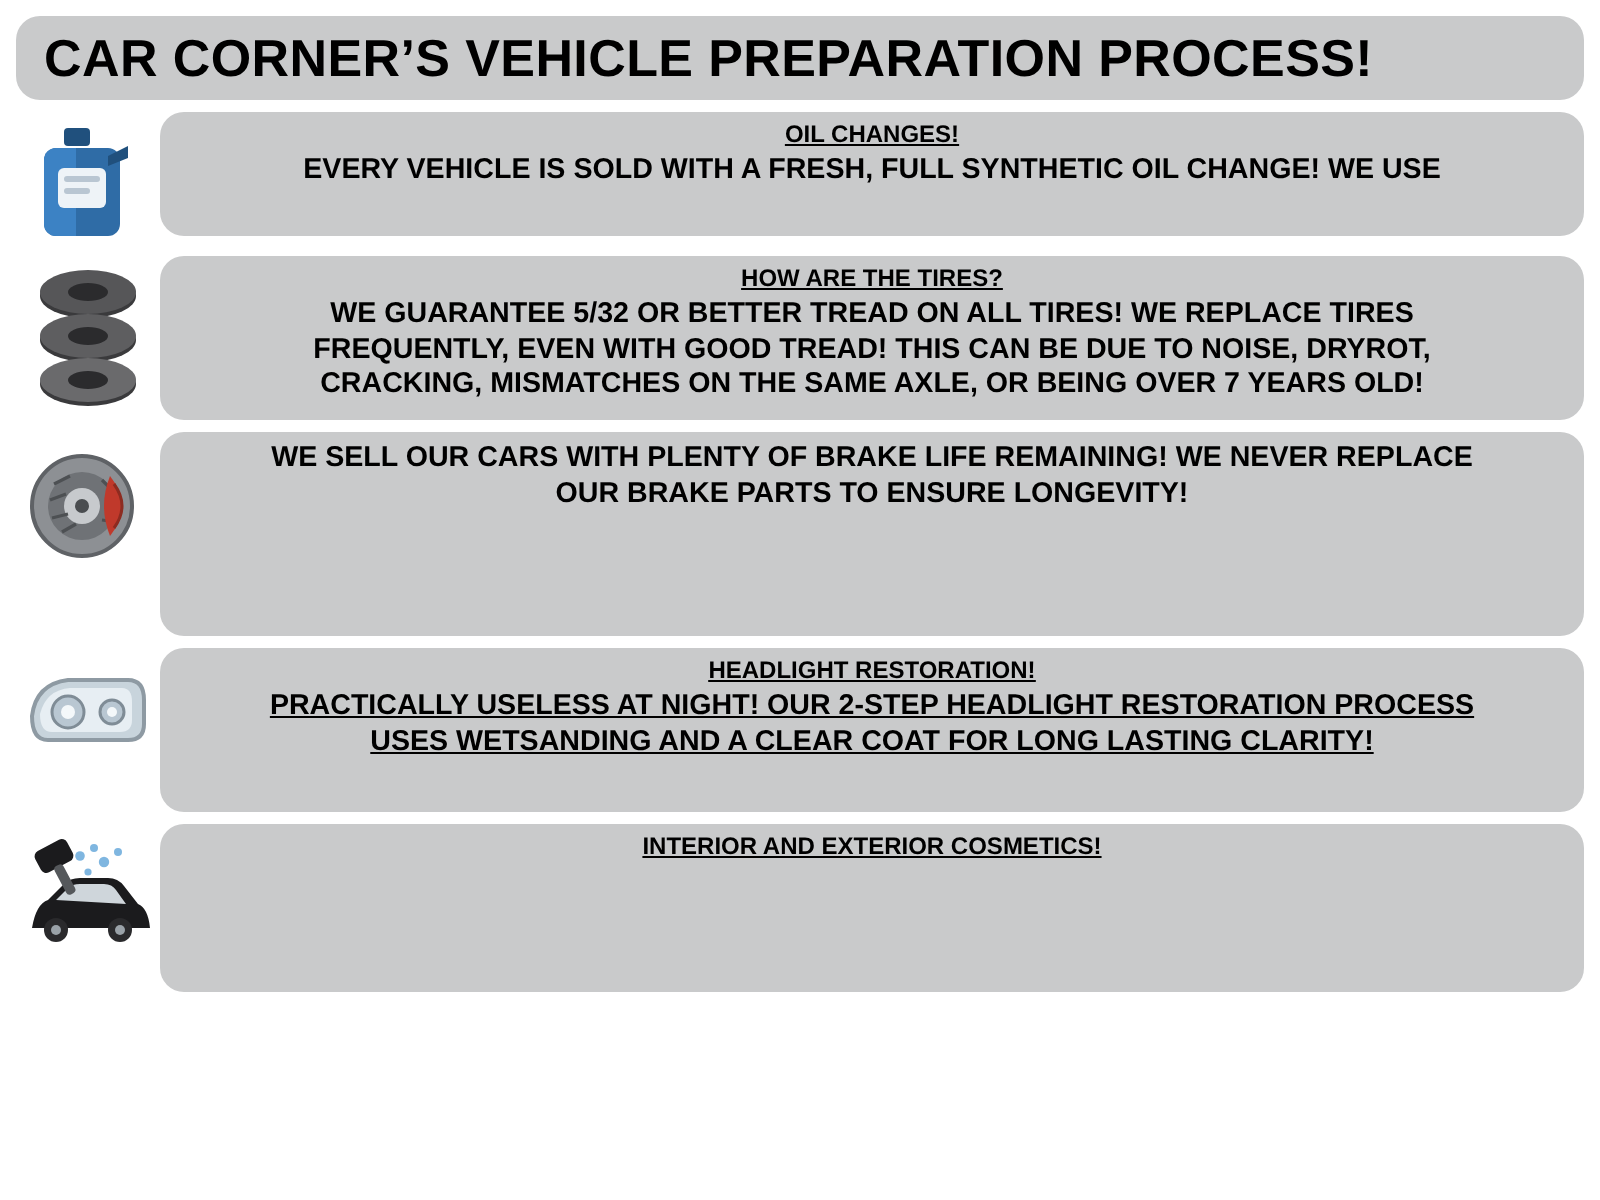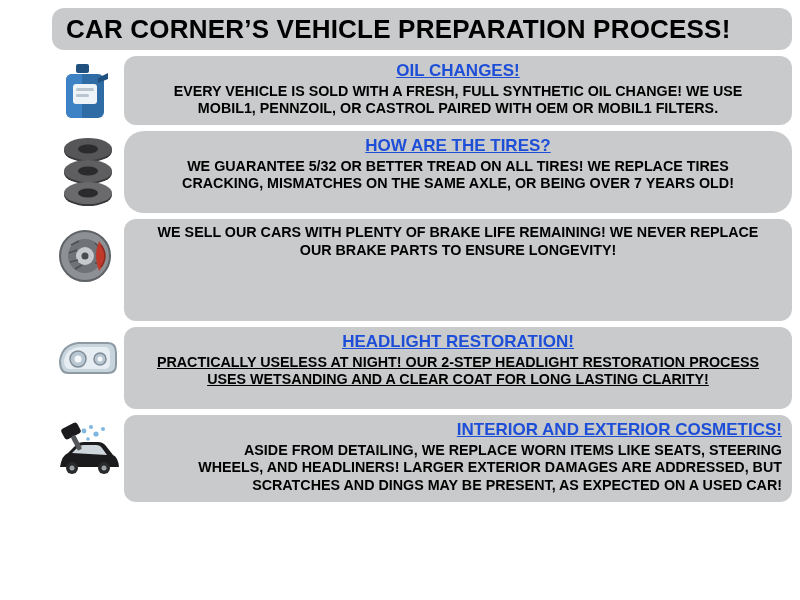--- a/index.html
+++ b/index.html
@@ -10,21 +10,20 @@
     height: 600px;
     background: #ffffff;
     font-family: "Liberation Sans", sans-serif;
   }
   #page {
     position: relative;
     width: 800px;
     height: 600px;
     background: #ffffff;
     overflow: hidden;
-    padding-left: 44px;
   }
 
   
   .title-bar {
     margin: 8px 8px 6px 8px;
     background: #c9cacb;
     border-radius: 12px;
     height: 42px;
     display: flex;
     align-items: center;
@@ -54,43 +53,43 @@
     padding-top: 4px;
   }
   .panel {
     flex: 1;
     background: #c9cacb;
     border-radius: 12px;
     padding: 5px 10px 7px 10px;
     text-align: center;
   }
   .panel-head {
-    font-size: 17px;
+    font-size: 12px;
     font-weight: bold;
-    color: #1d4ed8;
+    color: #000000;
     text-transform: uppercase;
     text-decoration: underline;
     line-height: 1.15;
     margin-bottom: 2px;
   }
   .panel-body {
     font-size: 14.3px;
     font-weight: bold;
     color: #000;
     text-transform: uppercase;
     line-height: 1.24;
   }
   .panel-body .u { }
 
   
   .s-oil .panel   { min-height: 62px; }
-  .s-tire .panel  { min-height: 82px; border-radius: 20px; }
+  .s-tire .panel  { min-height: 82px; }
   .s-brake .panel { min-height: 102px; }
   .s-head .panel  { min-height: 82px; text-decoration: underline; }
-  .s-cos .panel   { min-height: 84px; text-align: right; }
+  .s-cos .panel   { min-height: 84px; }
 
   svg { display: block; }
 </style>
 </head>
 <body>
 
 <div id="page">
 
   <div class="title-bar">
     <div class="title-text">CAR CORNER’S VEHICLE PREPARATION PROCESS!</div>
@@ -105,21 +104,20 @@
         <rect x="11" y="24" width="24" height="20" rx="3" fill="#eef3f7"></rect>
         <rect x="14" y="28" width="18" height="3" rx="1.5" fill="#b9c6d2"></rect>
         <rect x="14" y="34" width="13" height="3" rx="1.5" fill="#b9c6d2"></rect>
         <path d="M36 18 l10 -5 v6 l-10 4 z" fill="#20507d"></path>
       </svg>
     </div>
     <div class="panel">
       <div class="panel-head">OIL CHANGES!</div>
       <div class="panel-body">
         <div>EVERY VEHICLE IS SOLD WITH A FRESH, FULL SYNTHETIC OIL CHANGE! WE USE</div>
-        <div>MOBIL1, PENNZOIL, OR CASTROL PAIRED WITH OEM OR MOBIL1 FILTERS.</div>
       </div>
     </div>
   </div>
 
   <div class="section s-tire">
     <div class="icon-cell">
       <svg width="56" height="76" viewBox="0 0 56 76">
         <g>
           <ellipse cx="28" cy="16" rx="24" ry="11" fill="#3a3a3c"></ellipse>
           <ellipse cx="28" cy="14" rx="24" ry="11" fill="#565658"></ellipse>
@@ -130,20 +128,21 @@
           <ellipse cx="28" cy="60" rx="24" ry="11" fill="#3a3a3c"></ellipse>
           <ellipse cx="28" cy="58" rx="24" ry="11" fill="#6a6a6c"></ellipse>
           <ellipse cx="28" cy="58" rx="10" ry="4.5" fill="#2b2b2d"></ellipse>
         </g>
       </svg>
     </div>
     <div class="panel">
       <div class="panel-head">HOW ARE THE TIRES?</div>
       <div class="panel-body">
         <div>WE GUARANTEE <span class="u">5/32 OR BETTER</span> TREAD ON ALL TIRES! WE REPLACE TIRES</div>
+        <div>FREQUENTLY, EVEN WITH GOOD TREAD! THIS CAN BE DUE TO NOISE, DRYROT,</div>
         <div>CRACKING, MISMATCHES ON THE SAME AXLE, OR BEING OVER 7 YEARS OLD!</div>
       </div>
     </div>
   </div>
 
   <div class="section s-brake">
     <div class="icon-cell">
       <svg width="62" height="66" viewBox="0 0 62 66">
         <circle cx="28" cy="33" r="25" fill="#8d9094"></circle>
         <circle cx="28" cy="33" r="25" fill="none" stroke="#5f6266" stroke-width="2"></circle>
@@ -206,21 +205,16 @@
           <circle cx="30" cy="12" r="2.4"></circle>
           <circle cx="37" cy="8" r="2"></circle>
           <circle cx="42" cy="15" r="2.6"></circle>
           <circle cx="49" cy="10" r="2"></circle>
           <circle cx="34" cy="20" r="1.8"></circle>
         </g>
       </svg>
     </div>
     <div class="panel">
       <div class="panel-head">INTERIOR AND EXTERIOR COSMETICS!</div>
-      <div class="panel-body">
-        <div>ASIDE FROM DETAILING, WE REPLACE WORN ITEMS LIKE SEATS, STEERING</div>
-        <div>WHEELS, AND HEADLINERS! LARGER EXTERIOR DAMAGES ARE ADDRESSED, BUT</div>
-        <div>SCRATCHES AND DINGS MAY BE PRESENT, AS EXPECTED ON A USED CAR!</div>
-      </div>
     </div>
   </div>
 
 </div>
 
 </body></html>

